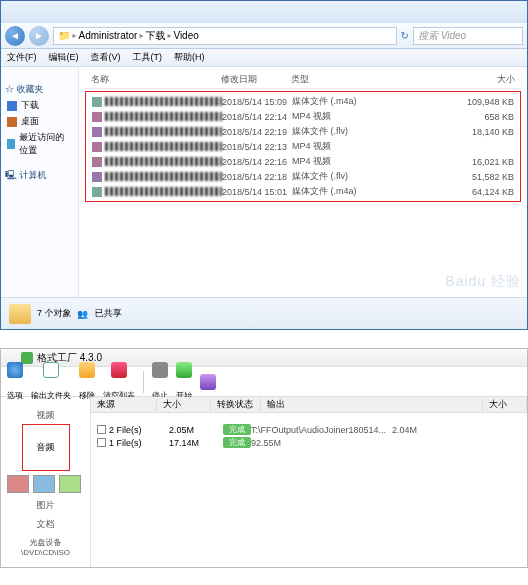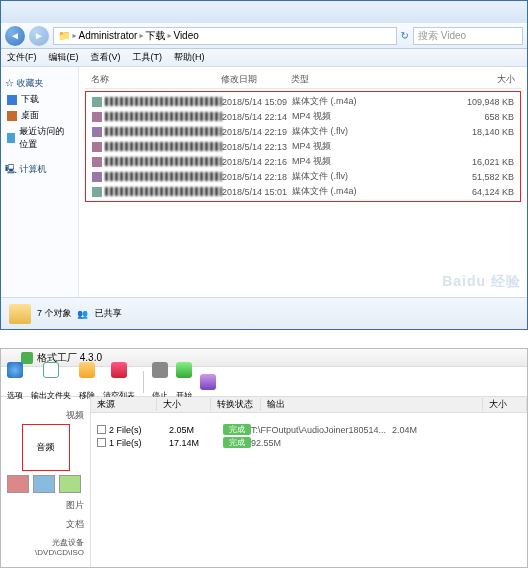--- a/index.html
+++ b/index.html
@@ -3,61 +3,61 @@
 <meta charset="utf-8">
 <style>
 *{margin:0;padding:0;box-sizing:border-box;font-family:"Microsoft YaHei",Arial,sans-serif}
 body{background:#fff;width:528px}
 .win{border:1px solid #3b6ea5;background:#fff;margin-bottom:18px}
 .titlebar{height:22px;background:linear-gradient(#e8f1fb,#d7e6f7);display:flex;align-items:center;padding:0 4px;font-size:10px}
 .navbar{height:26px;background:linear-gradient(#fafcfe,#e8f0f9);display:flex;align-items:center;border-bottom:1px solid #b8cee0;padding:0 4px;font-size:10px;gap:4px}
 .navbtn{width:20px;height:20px;border-radius:50%;background:radial-gradient(circle at 30% 30%,#7db3e8,#3b7bc4);display:flex;align-items:center;justify-content:center;color:#fff;font-size:10px}
 .breadcrumb{flex:1;display:flex;align-items:center;height:18px;border:1px solid #b8cee0;background:#fff;padding:0 4px;gap:2px}
 .bc-sep{color:#888;font-size:8px}
-.searchbox{width:110px;height:18px;border:1px solid #b8cee0;background:#fff;display:flex;align-items:center;padding:0 4px;color:#999;}
+.searchbox{width:110px;height:18px;border:1px solid #b8cee0;background:#fff;display:flex;align-items:center;padding:0 4px;color:#999;font-style:italic}
 .menubar{height:18px;background:linear-gradient(#f5f8fc,#e8f0f9);display:flex;align-items:center;padding:0 6px;font-size:9px;gap:12px;border-bottom:1px solid #d0dce8}
 .toolbar{height:22px;background:linear-gradient(#f2f7fd,#e4edf7);display:flex;align-items:center;padding:0 8px;font-size:9px;gap:14px;border-bottom:1px solid #d0dce8}
 .body{display:flex;height:230px}
-.sidebar{width:78px;background:#fafcff;border-right:1px solid #e0e8f0;padding:6px 4px;font-size:9px}
+.sidebar{width:78px;background:#fafcff;border-right:1px solid #e0e8f0;padding:12px 4px;font-size:9px}
 .sb-head{color:#1e4a7a;margin:4px 0 2px}
 .sb-item{display:flex;align-items:center;gap:4px;padding:1px 2px;margin:1px 0}
 .sb-ico{width:10px;height:10px;display:inline-block}
 .content{flex:1;padding:4px 6px;position:relative}
 .cols{display:flex;font-size:9px;color:#555;padding:2px 6px;border-bottom:1px solid #e8e8e8}
 .cols span:nth-child(1){flex:0 0 130px}
 .cols span:nth-child(2){flex:0 0 70px}
 .cols span:nth-child(3){flex:0 0 70px}
 .cols span:nth-child(4){flex:1;text-align:right}
 .redbox{border:1.5px solid #e62222;padding:2px 4px;margin-top:2px}
 .frow{display:flex;font-size:9px;padding:1px 2px;align-items:center}
 .frow .fico{width:10px;height:10px;margin-right:3px;background:#7a9}
 .frow .blur{flex:0 0 117px;height:9px;background:repeating-linear-gradient(90deg,#333 0,#333 3px,#fff 3px,#fff 5px);filter:blur(1px)}
 .frow span:nth-child(3){flex:0 0 70px;color:#555}
 .frow span:nth-child(4){flex:0 0 70px;color:#555}
 .frow span:nth-child(5){flex:1;text-align:right;color:#555}
 .status{height:32px;background:linear-gradient(#f2f7fd,#e4edf7);border-top:1px solid #d0dce8;display:flex;align-items:center;padding:0 8px;font-size:9px;gap:6px}
 .status .fold{width:22px;height:20px;background:linear-gradient(#fce29a,#e8b84a);border-radius:2px}
-.wm{position:absolute;right:6px;bottom:6px;color:#d8e2ee;font-size:14px;font-weight:bold;letter-spacing:1px}
+.wm{position:absolute;right:6px;bottom:6px;color:#d8e2ee;font-size:14px;font-weight:normal;letter-spacing:1px}
 
 .ff{border:1px solid #bbb;background:#f7f7f7}
 .ff-title{height:18px;background:linear-gradient(#fafafa,#ececec);display:flex;align-items:center;padding:0 20px;font-size:10px;border-bottom:1px solid #ddd}
 .ff-tb{height:30px;display:flex;align-items:center;padding:0 6px;gap:8px;border-bottom:1px solid #ddd;background:#fff}
 .ff-btn{display:flex;flex-direction:column;align-items:center;font-size:8px;gap:12px}
 .ff-ico{width:16px;height:16px;border-radius:3px}
 .ff-ep{background:radial-gradient(#6fb2ee,#1e6cc0)}
 .ff-ew{background:#fff;border:1px solid #5a8}
 .ff-eo{background:linear-gradient(#ffd27a,#f5a623)}
 .ff-er{background:linear-gradient(#f58,#c23)}
 .ff-eg{background:linear-gradient(#8e8,#3a3)}
 .ff-ev{background:linear-gradient(#c9e,#74b)}
 .ff-cols{height:16px;background:#f0f0f0;border-bottom:1px solid #ddd;display:flex;font-size:9px;align-items:center}
 .ff-cols span{padding:0 6px;border-right:1px solid #ddd}
 .ff-body{display:flex;min-height:170px;background:#fff}
 .ff-side{width:90px;border-right:1px solid #e0e0e0;padding:6px;font-size:9px}
-.ff-cat{margin:6px 0 2px;text-align:right;color:#555}
+.ff-cat{margin:6px 0 2px;text-align:center;color:#555}
 .ff-red{border:1.5px solid #e62222;padding:16px 14px;display:inline-block}
 .ff-thumb{display:flex;gap:4px;margin:4px 0}
 .ff-th{width:22px;height:18px;background:#ccc;border:1px solid #999}
 .ff-main{flex:1;padding:4px 6px;font-size:9px}
 .ff-row{display:flex;align-items:center;padding:1px 0}
 .ff-row .ck{width:9px;height:9px;border:1px solid #888;margin-right:3px}
 .ff-row span:nth-child(2){flex:0 0 60px}
 .ff-row span:nth-child(3){flex:0 0 54px}
 .ff-row .badge{background:#5ec05e;color:#fff;padding:0 6px;border-radius:2px;margin-right:0;font-size:8px}
 .ff-row span:nth-child(5){color:#555;margin-right:6px}

